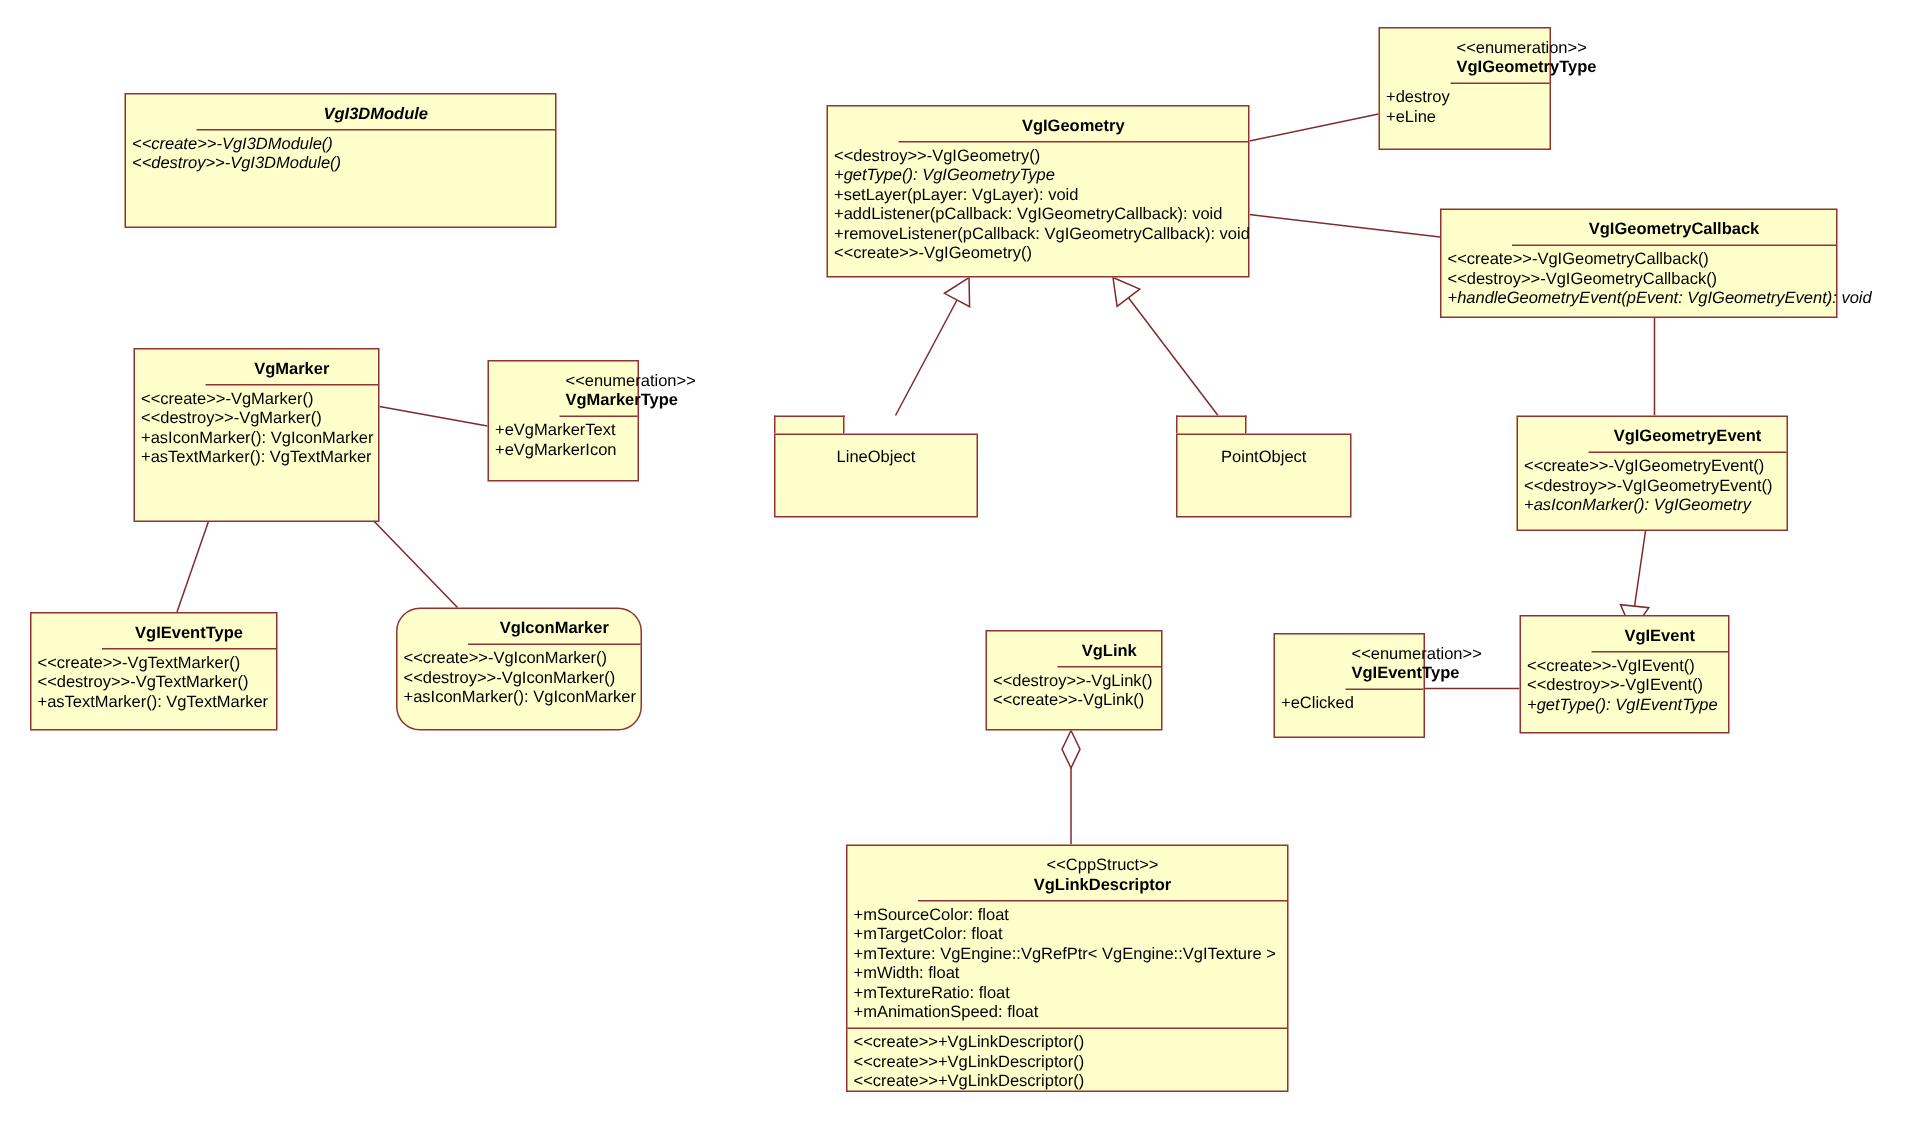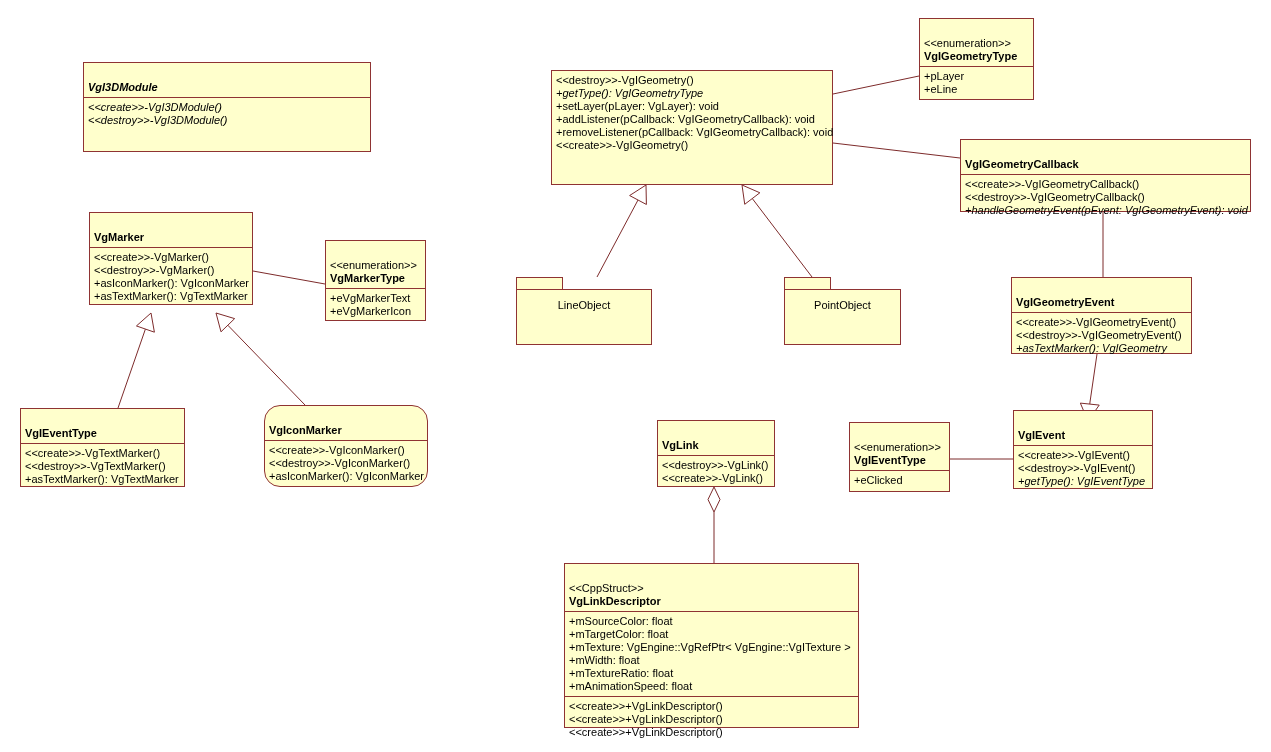--- a/index.html
+++ b/index.html
@@ -7,22 +7,23 @@
     position:relative; width:1271px; height:752px; background:#ffffff;
     font-family:"Liberation Sans", sans-serif; overflow:hidden; color:#000;
   }
   #connector-layer { position:absolute; left:0; top:0; width:1271px; height:752px; }
   .uml-class {
     position:absolute; background:#ffffcc; border:1px solid #8f3333;
     box-sizing:border-box; display:flex; flex-direction:column;
     font-size:11px; line-height:13px; white-space:nowrap;
   }
   .uml-title {
-    font-weight:bold; padding:18px 4px 3px 4px;
+    text-align:center; font-weight:bold; padding:7px 4px 3px 4px;
     border-bottom:1px solid #8f3333;
+    margin-left:47px;
   }
   .uml-title .stereo { display:block; font-weight:normal; }
   .uml-attrs { padding:3px 4px; }
   .uml-attrs.with-sep { border-bottom:1px solid #8f3333; }
   .uml-methods { padding:3px 4px; flex:1; }
   .m-italic { font-style:italic; }
   .uml-package-tab {
     position:absolute; background:#ffffcc; box-sizing:border-box;
     border:1px solid #8f3333; border-bottom:none;
   }
@@ -77,21 +78,21 @@
       </g>
     </svg>
   <div id="boxes">
       <div class="uml-class" style="left: 83px; top: 62px; width: 288px; height: 90px; font-style: italic;">
         <div class="uml-title"><span>VgI3DModule</span></div>
         <div class="uml-methods">
           <div>&lt;&lt;create&gt;&gt;-VgI3DModule()</div>
           <div>&lt;&lt;destroy&gt;&gt;-VgI3DModule()</div>
         </div>
       </div>
-      <div class="uml-class" style="left: 89px; top: 212px; width: 164px; height: 93px;">
+      <div class="uml-class" style="left: 89px; top: 232px; width: 164px; height: 116px;">
         <div class="uml-title"><span>VgMarker</span></div>
         <div class="uml-methods">
           <div>&lt;&lt;create&gt;&gt;-VgMarker()</div>
           <div>&lt;&lt;destroy&gt;&gt;-VgMarker()</div>
           <div>+asIconMarker(): VgIconMarker</div>
           <div>+asTextMarker(): VgTextMarker</div>
         </div>
       </div>
       <div class="uml-class" style="left: 325px; top: 240px; width: 101px; height: 81px;">
         <div class="uml-title"><span class="stereo">&lt;&lt;enumeration&gt;&gt;</span><span>VgMarkerType</span></div>
@@ -110,50 +111,51 @@
       </div>
       <div class="uml-class" style="left: 264px; top: 405px; width: 164px; height: 82px; border-radius: 16px;">
         <div class="uml-title"><span>VgIconMarker</span></div>
         <div class="uml-methods">
           <div>&lt;&lt;create&gt;&gt;-VgIconMarker()</div>
           <div>&lt;&lt;destroy&gt;&gt;-VgIconMarker()</div>
           <div>+asIconMarker(): VgIconMarker</div>
         </div>
       </div>
       <div class="uml-class" style="left: 551px; top: 70px; width: 282px; height: 115px;">
+        <div class="uml-title"><span>VgIGeometry</span></div>
         <div class="uml-methods">
           <div>&lt;&lt;destroy&gt;&gt;-VgIGeometry()</div>
           <div class="m-italic">+getType(): VgIGeometryType</div>
           <div>+setLayer(pLayer: VgLayer): void</div>
           <div>+addListener(pCallback: VgIGeometryCallback): void</div>
           <div>+removeListener(pCallback: VgIGeometryCallback): void</div>
           <div>&lt;&lt;create&gt;&gt;-VgIGeometry()</div>
         </div>
       </div>
       <div class="uml-class" style="left: 919px; top: 18px; width: 115px; height: 82px;">
         <div class="uml-title"><span class="stereo">&lt;&lt;enumeration&gt;&gt;</span><span>VgIGeometryType</span></div>
         <div class="uml-attrs">
-          <div>+pLayer</div>
+          <div>+destroy</div>
           <div>+eLine</div>
         </div>
       </div>
-      <div class="uml-class" style="left: 960px; top: 139px; width: 291px; height: 73px;">
+      <div class="uml-class" style="left: 960px; top: 139px; width: 265px; height: 73px;">
         <div class="uml-title"><span>VgIGeometryCallback</span></div>
         <div class="uml-methods">
           <div>&lt;&lt;create&gt;&gt;-VgIGeometryCallback()</div>
           <div>&lt;&lt;destroy&gt;&gt;-VgIGeometryCallback()</div>
           <div class="m-italic">+handleGeometryEvent(pEvent: VgIGeometryEvent): void</div>
         </div>
       </div>
       <div class="uml-class" style="left: 1011px; top: 277px; width: 181px; height: 77px;">
         <div class="uml-title"><span>VgIGeometryEvent</span></div>
         <div class="uml-methods">
           <div>&lt;&lt;create&gt;&gt;-VgIGeometryEvent()</div>
           <div>&lt;&lt;destroy&gt;&gt;-VgIGeometryEvent()</div>
-          <div class="m-italic">+asTextMarker(): VgIGeometry</div>
+          <div class="m-italic">+asIconMarker(): VgIGeometry</div>
         </div>
       </div>
       <div class="uml-class" style="left: 657px; top: 420px; width: 118px; height: 67px;">
         <div class="uml-title"><span>VgLink</span></div>
         <div class="uml-methods">
           <div>&lt;&lt;destroy&gt;&gt;-VgLink()</div>
           <div>&lt;&lt;create&gt;&gt;-VgLink()</div>
         </div>
       </div>
       <div class="uml-class" style="left: 849px; top: 422px; width: 101px; height: 70px;">

